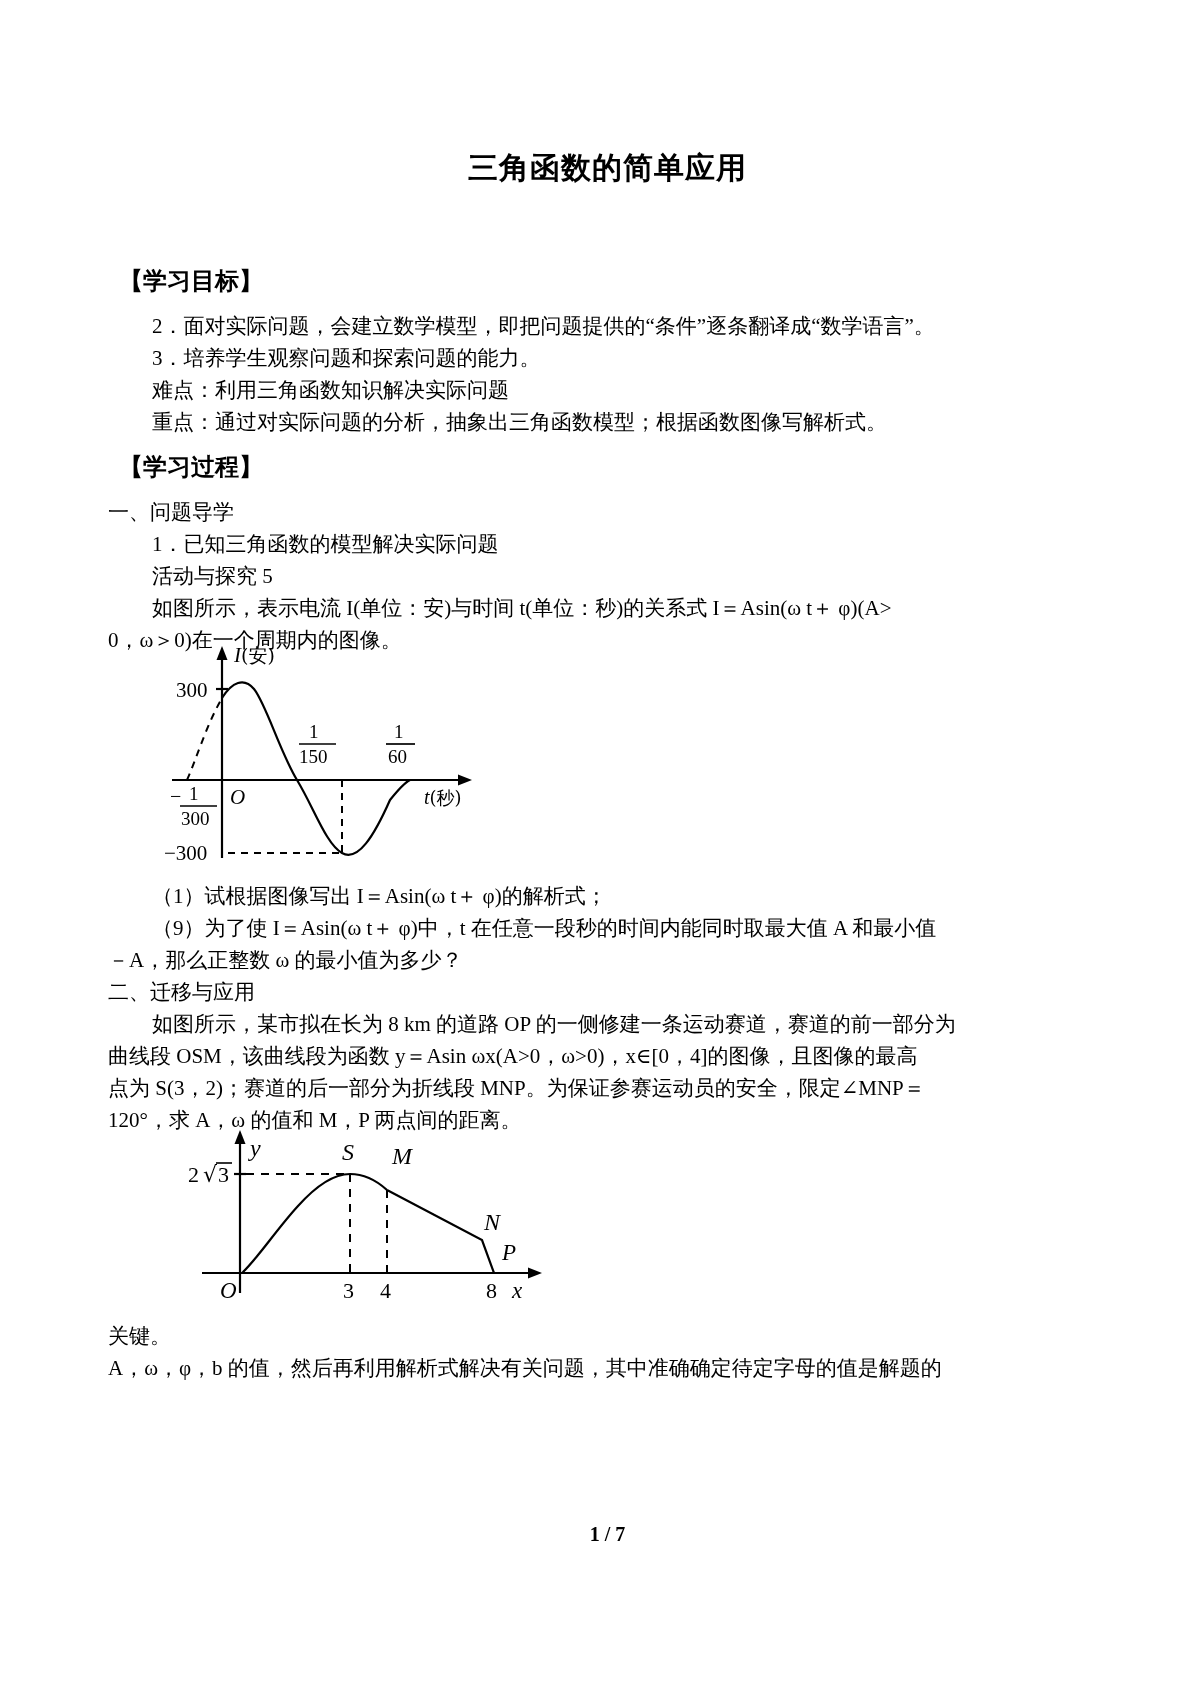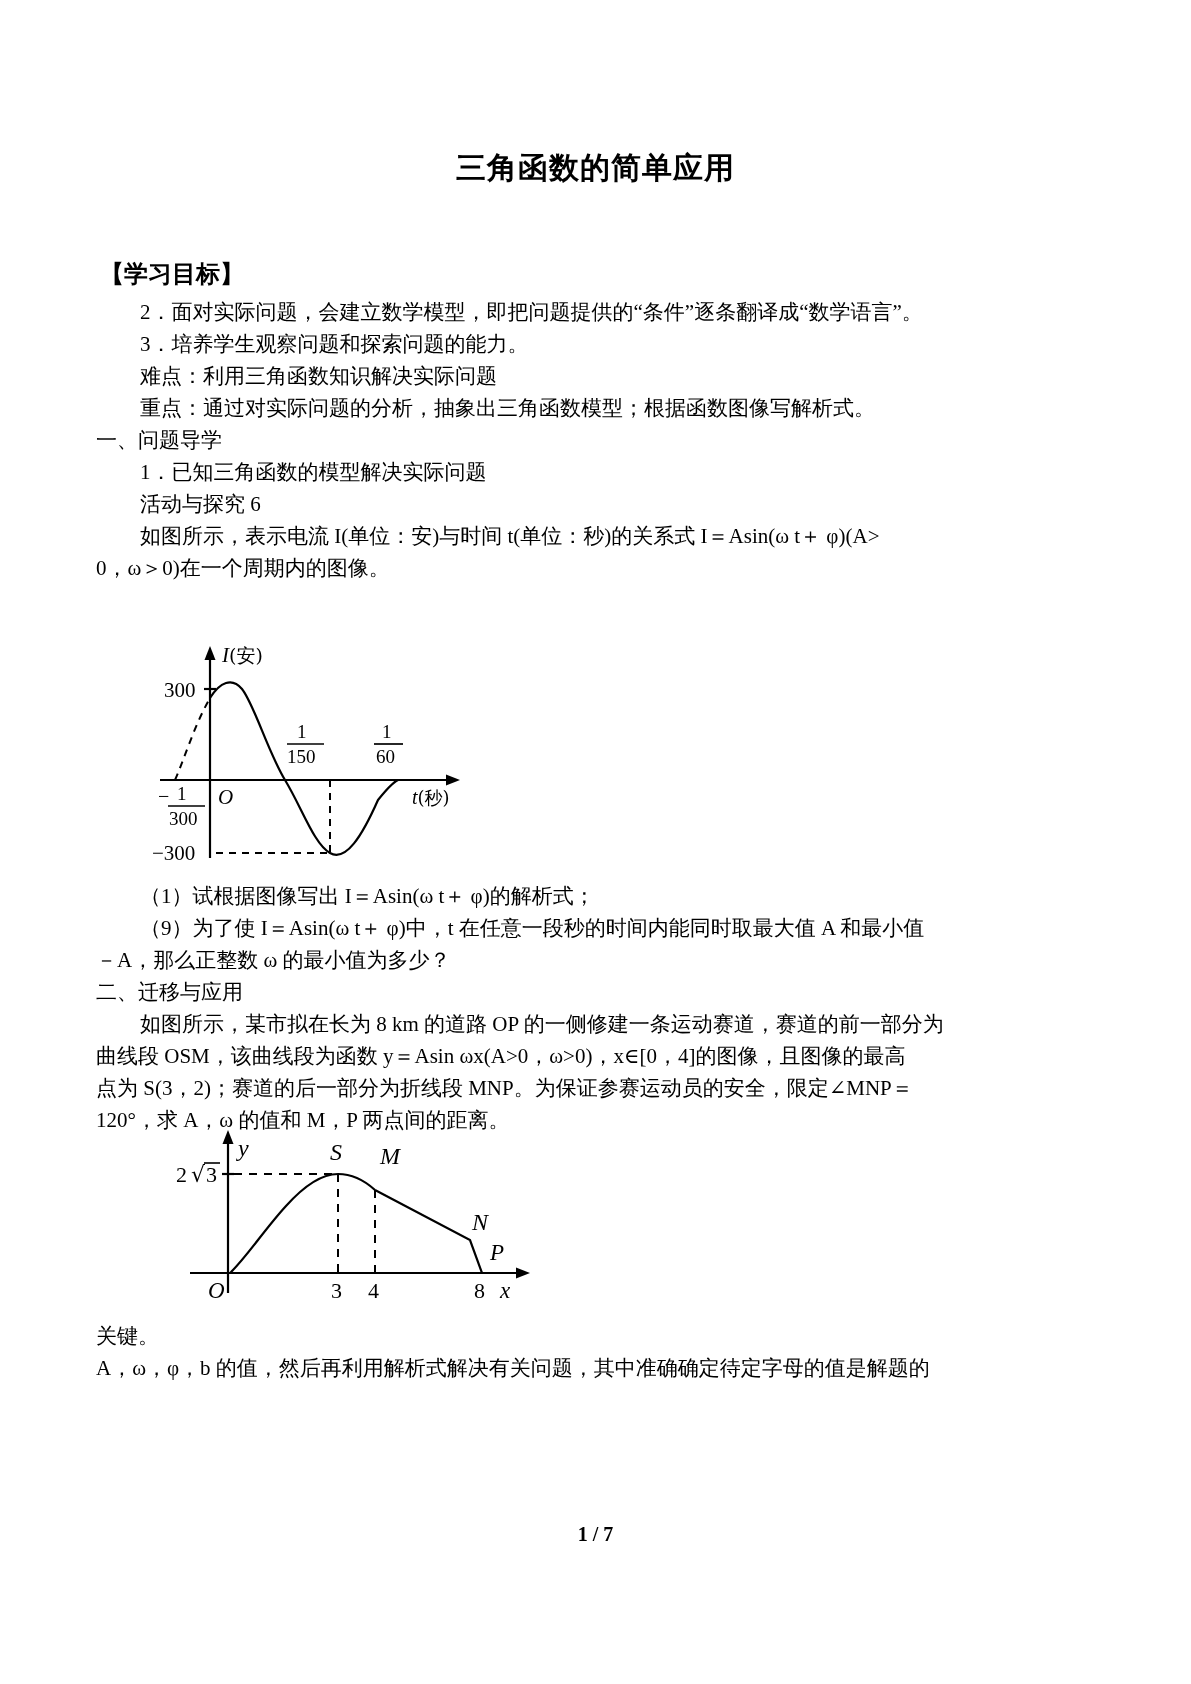--- a/index.html
+++ b/index.html
@@ -10,21 +10,21 @@
   body {
     width: 1191px;
     height: 1684px;
     position: relative;
     font-family: "Liberation Serif", "DejaVu Serif", serif;
     color: #000000;
     overflow: hidden;
   }
   .page {
     position: absolute;
-    left: 0; top: 0;
+    left: 12px; top: 0;
     width: 992px;
     height: 1684px;
   }
   .doc-title {
     position: absolute;
     left: 0;
     top: 148px;
     width: 1191px;
     text-align: center;
     font-size: 30px;
@@ -34,21 +34,21 @@
   .body-col {
     position: absolute;
     left: 96px;
     top: 252px;
     width: 1000px;
   }
   .sec-head {
     font-size: 24px;
     font-weight: bold;
     line-height: 36px;
-    margin: 4px;
+    margin: 11px;
     letter-spacing: 0px;
   }
   .line {
     font-size: 21px;
     line-height: 32px;
     margin: 0;
     white-space: nowrap;
   }
   .ind1 { padding-left: 44px; }
   .ind0 { padding-left: 0px; }
@@ -99,23 +99,24 @@
 
   <div class="body-col">
 
     <div class="sec-head">【学习目标】</div>
     <div class="line ind1">2．面对实际问题，会建立数学模型，即把问题提供的“条件”逐条翻译成“数学语言”。</div>
     <div class="line ind1">3．培养学生观察问题和探索问题的能力。</div>
 
     <div class="line ind1">难点：利用三角函数知识解决实际问题</div>
     <div class="line ind1">重点：通过对实际问题的分析，抽象出三角函数模型；根据函数图像写解析式。</div>
 
+    <div class="sec-head">【学习过程】</div>
     <div class="line ind0">一、问题导学</div>
     <div class="line ind1">1．已知三角函数的模型解决实际问题</div>
-    <div class="line ind1">活动与探究 6</div>
+    <div class="line ind1">活动与探究 5</div>
     <div class="line ind1">如图所示，表示电流 I(单位：安)与时间 t(单位：秒)的关系式 I＝Asin(ω t＋ φ)(A&gt;</div>
     <div class="line ind0">0，ω＞0)在一个周期内的图像。</div>
 
   </div>
 
   <div class="fig1">
     <svg width="330" height="230" viewBox="0 0 330 230" xmlns="http://www.w3.org/2000/svg">
 
       <g stroke="#000" stroke-width="2.2" fill="none">
 

